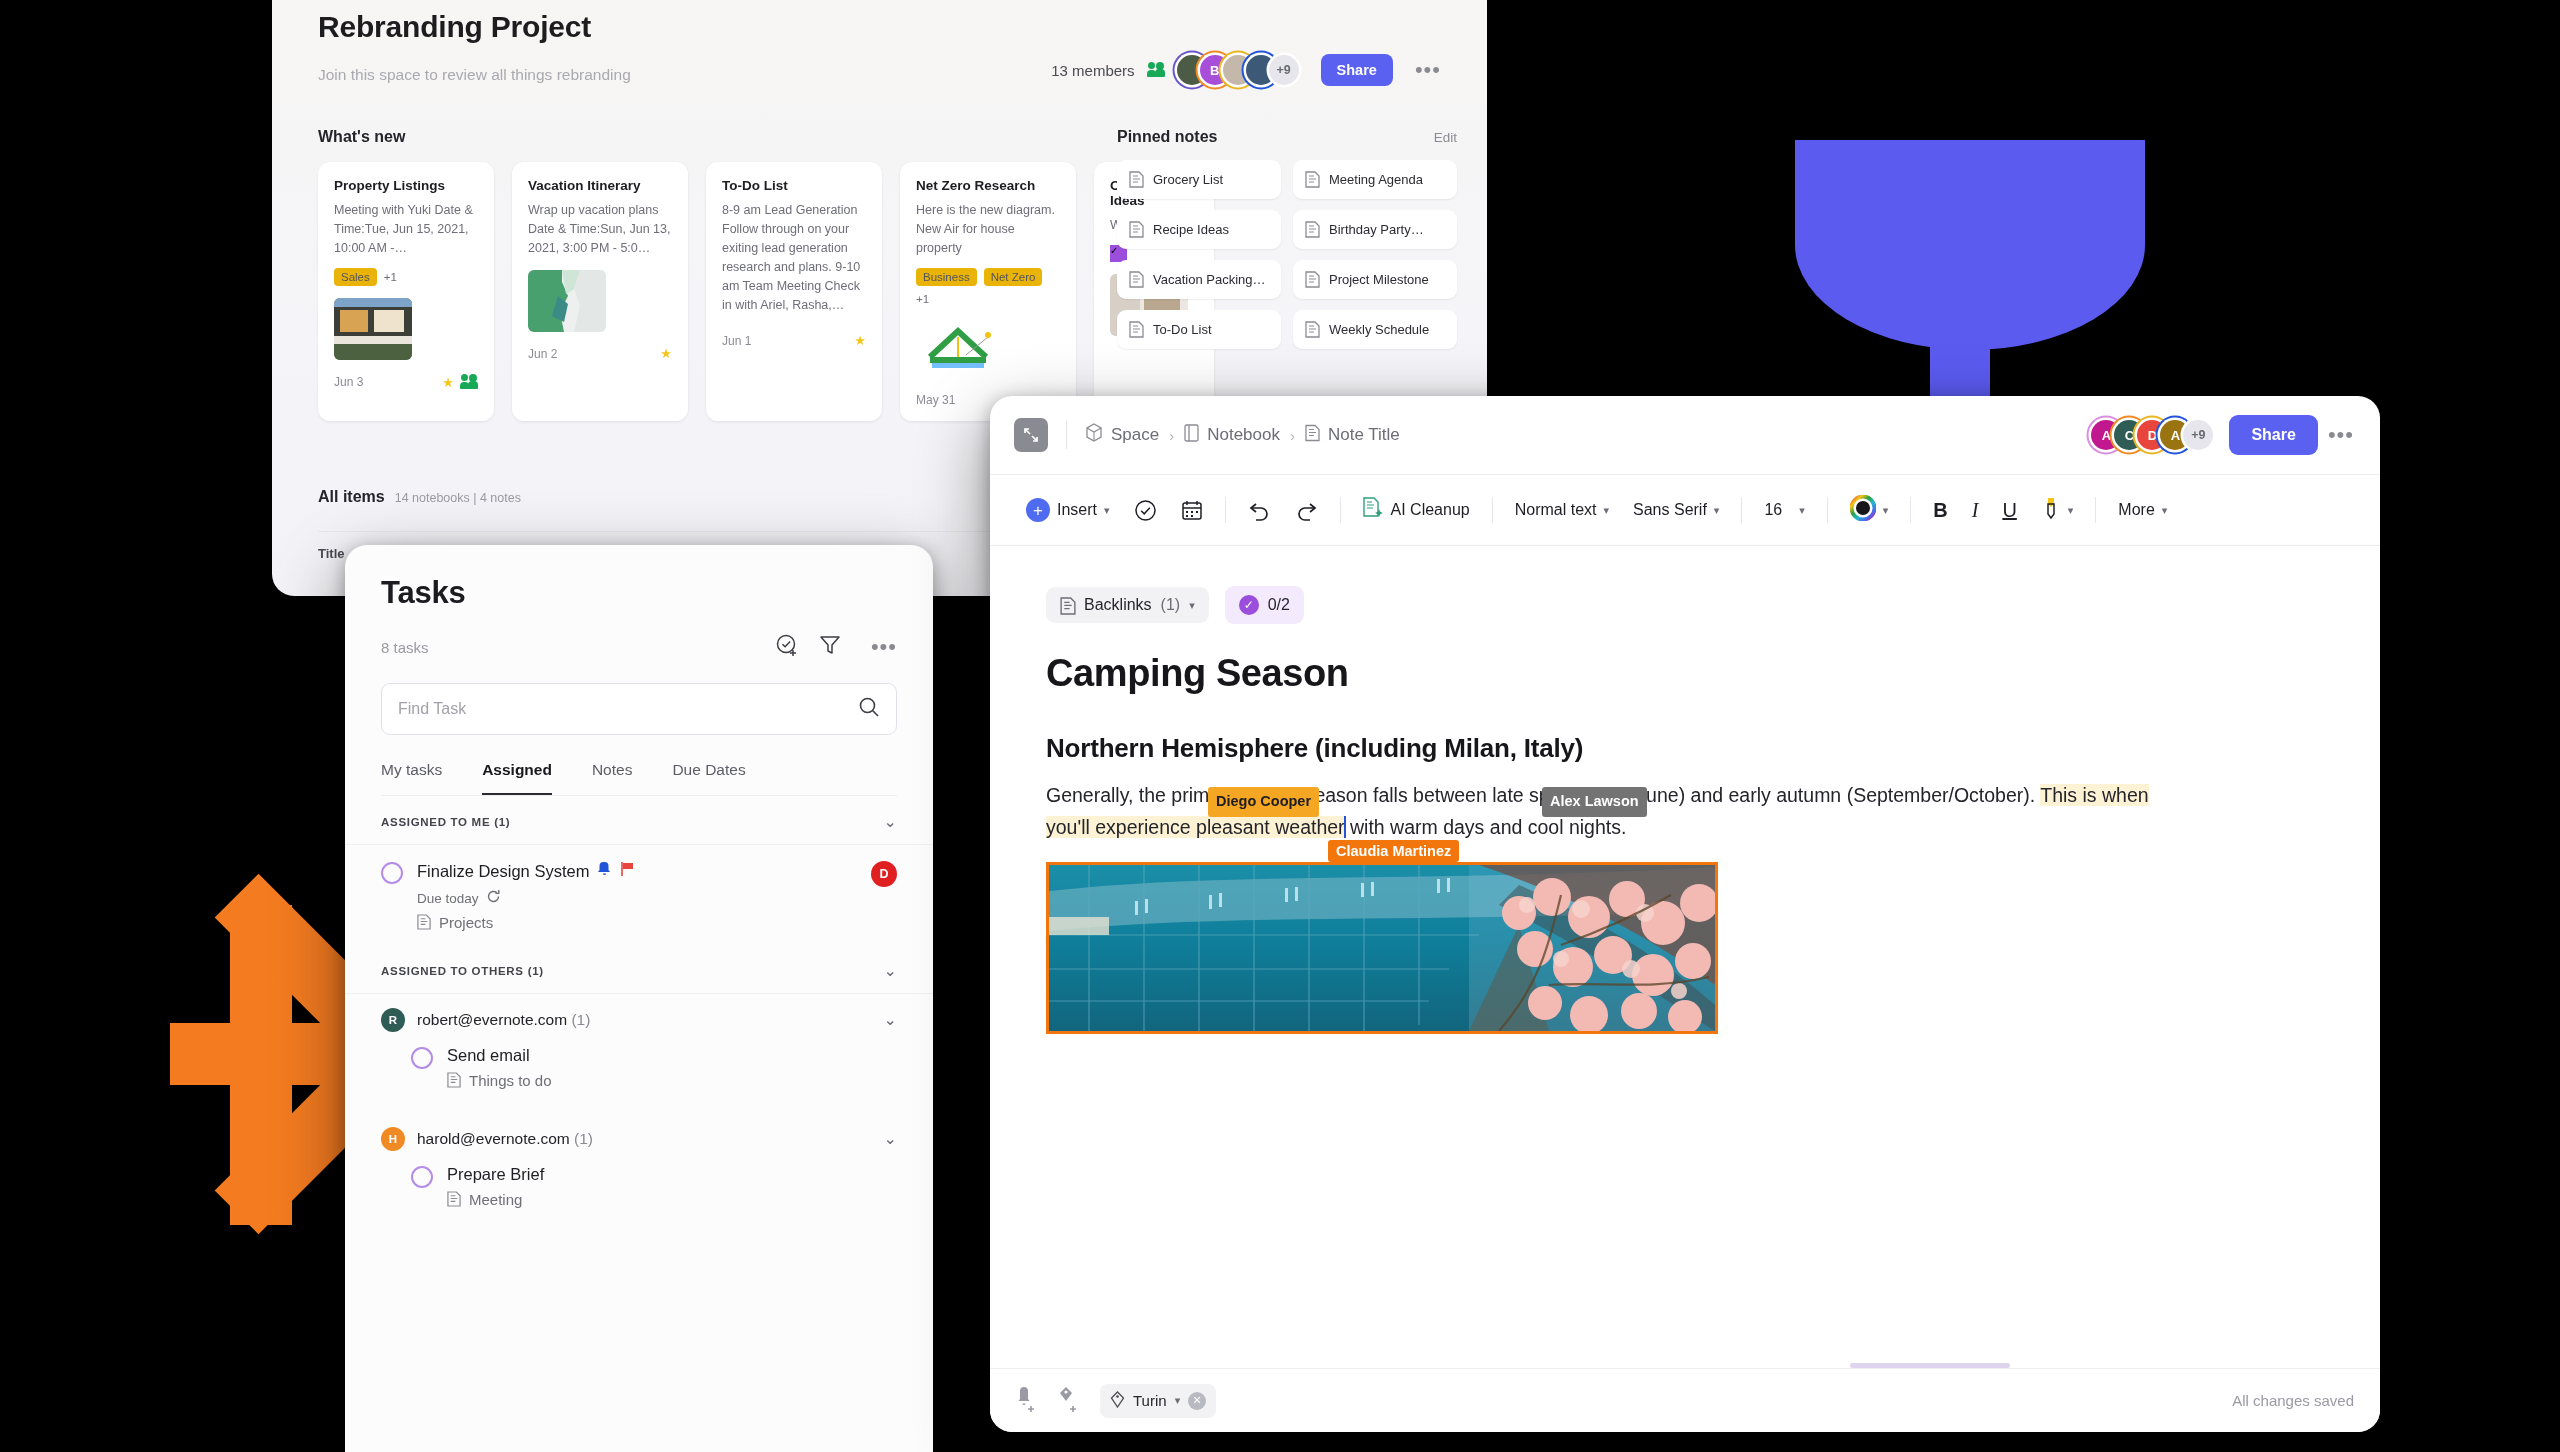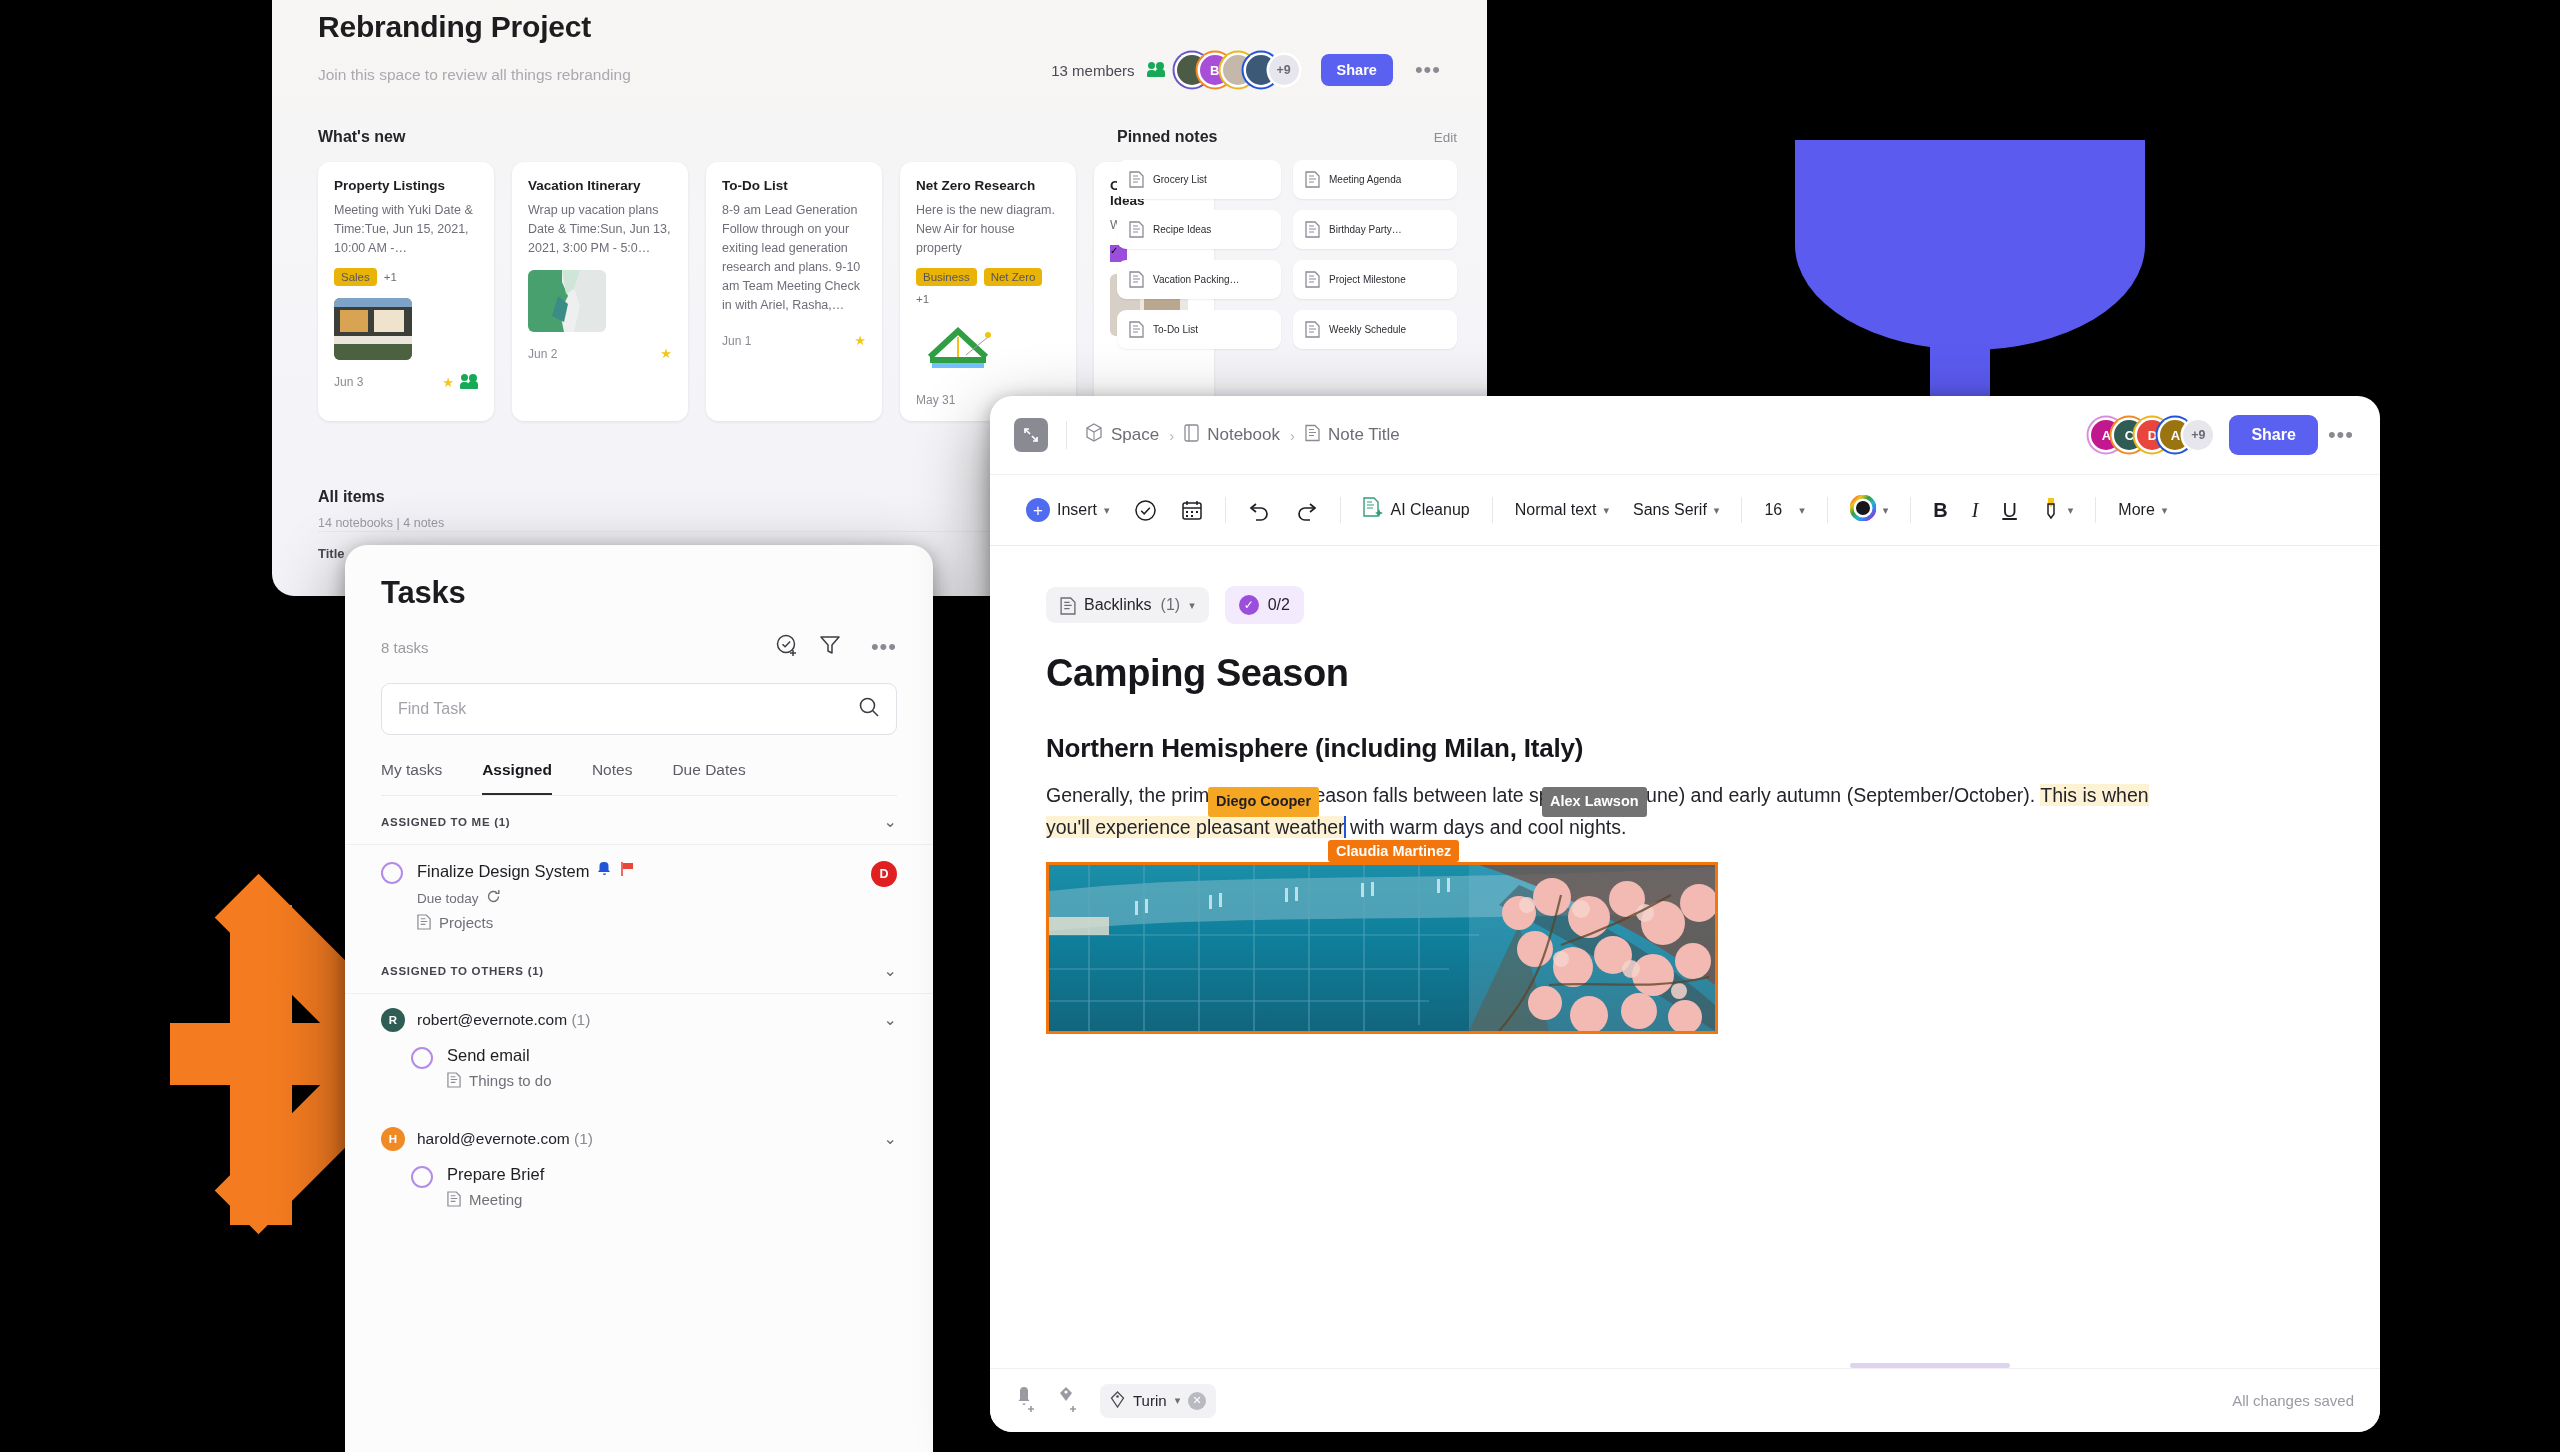--- a/index.html
+++ b/index.html
@@ -89,24 +89,24 @@
   .card-foot { margin-top: 14px; display:flex; align-items:center; justify-content:space-between; }
   .card-date { font-size: 12px; color:#8b8b94; }
   .card-icons { display:flex; gap: 6px; align-items:center; }
   .star { color:#f5c518; font-size: 13px; }
 
   .pinned-col { position:absolute; left: 845px; top: 152px; width: 340px; }
   .pinned-head { display:flex; align-items:center; justify-content:space-between; }
   .edit-link { font-size: 13.5px; color:#8b8b94; cursor:pointer; }
   .pin-grid { margin-top: 14px; display:grid; grid-template-columns: 1fr 1fr; gap: 11px 12px; }
   .pin-item { background:#fff; border-radius: 9px; padding: 11px 12px; display:flex; align-items:center; gap: 9px;
-              box-shadow: 0 1px 2px rgba(20,20,40,.07); font-size: 10px; color:#2b2b32;
+              box-shadow: 0 1px 2px rgba(20,20,40,.07); font-size: 13px; color:#2b2b32;
               white-space:nowrap; overflow:hidden; }
 
-  .allitems { position:absolute; left: 46px; top: 512px; display:flex; align-items:baseline; gap: 10px; flex-direction: column; }
+  .allitems { position:absolute; left: 46px; top: 512px; display:flex; align-items:baseline; gap: 10px; }
   .allitems .sub { font-size: 12.5px; color:#9a9aa2; }
   .table-head { position:absolute; left: 46px; top: 555px; right: 46px;
                 border-top: 1px solid #e8e8ee; padding-top: 14px;
                 display:flex; justify-content:space-between; font-size: 13px; font-weight:600; color:#4a4a52; }
 
   
   .doc-ico { width: 15px; height: 17px; flex:none; position:relative; }
   .doc-ico svg { display:block; }
 
   

